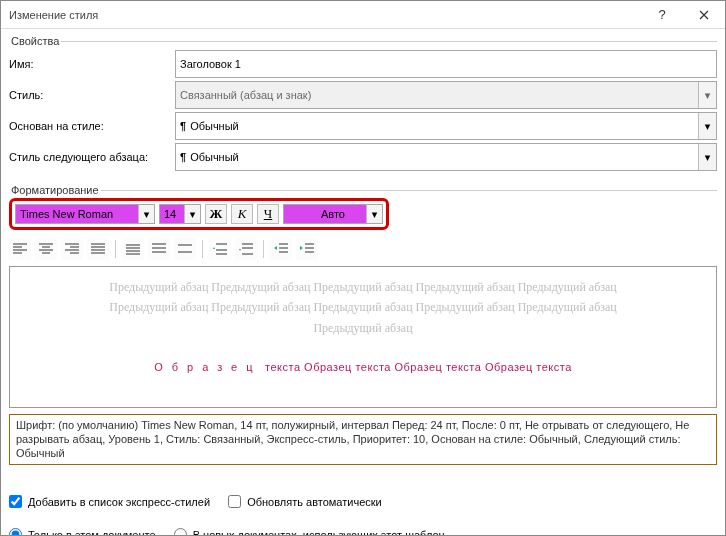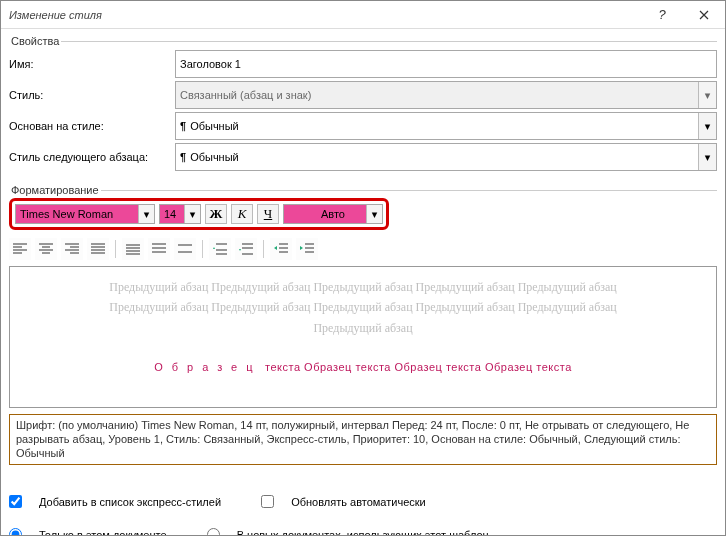--- a/index.html
+++ b/index.html
@@ -1,50 +1,50 @@
 <!DOCTYPE html>
 <html><head>
 <meta charset="utf-8">
 <style>
   * { box-sizing: border-box; margin: 0; padding: 0; font-family: "Segoe UI", Tahoma, sans-serif; font-size: 11px; }
   body { background: #fff; width: 726px; height: 536px; overflow: hidden; border: 1px solid #888; }
-  .titlebar { height: 28px; background: #fff; display: flex; align-items: center; padding-left: 8px; color: #444; border-bottom: 1px solid #ddd; font-style: italic; }
+  .titlebar { height: 28px; background: #fff; display: flex; align-items: center; padding-left: 8px; color: #444; border-bottom: 1px solid #ddd; }
   .titlebar .spacer { flex: 1; }
   .tb-btn { width: 42px; height: 28px; display: flex; align-items: center; justify-content: center; color: #333; font-size: 13px; }
   .content { padding: 4px 8px 8px 8px; }
   fieldset { border: 1px solid #ccc; border-left: none; border-right: none; border-bottom: none; margin: 2px 0 6px 0; padding: 0 0 4px 0; }
   legend { color: #333; padding: 0 2px; }
   .row { display: flex; align-items: center; margin: 3px 0; }
   .lbl { width: 166px; color: #000; }
   .combo { flex: 1; height: 28px; border: 1px solid #a8a8a8; background: #fff; display: flex; align-items: center; padding: 0 4px; position: relative; }
   .combo.disabled { background: #f0f0f0; color: #6a6a6a; }
   .combo .dd { position: absolute; right: 0; top: 0; bottom: 0; width: 18px; border-left: 1px solid #bbb; display: flex; align-items: center; justify-content: center; background: #f4f4f4; }
   .pilcrow { font-weight: bold; margin-right: 4px; }
   .fmt-area { position: relative; }
   .redbox { border: 3px solid #d40000; border-radius: 6px; padding: 3px; display: inline-flex; align-items: center; gap: 4px; margin: 2px 0 6px 0; }
-  .minicombo { height: 20px; border: 1px solid #a8a8a8; display: flex; align-items: center; padding: 0 4px; position: relative; background: #ec4899; }
+  .minicombo { height: 20px; border: 1px solid #a8a8a8; display: flex; align-items: center; padding: 0 4px; position: relative; background: #d946ef; }
   .minicombo .dd { position: absolute; right: 0; top: 0; bottom: 0; width: 16px; border-left: 1px solid #bbb; display: flex; align-items: center; justify-content: center; background: #f4f4f4; }
   .font-combo { width: 140px; }
   .size-combo { width: 42px; }
   .color-combo { width: 100px; text-align: center; justify-content: center; }
   .fmtbtn { width: 22px; height: 20px; border: 1px solid #bbb; background: #f4f4f4; display: flex; align-items: center; justify-content: center; font-family: "Times New Roman", serif; font-size: 13px; }
   .fmtbtn.bold { font-weight: bold; }
   .fmtbtn.italic { font-style: italic; }
   .fmtbtn.under { text-decoration: underline; }
   .toolbar2 { display: flex; align-items: center; gap: 4px; padding: 2px 0; margin-bottom: 4px; }
   .tbicon { width: 22px; height: 22px; display: flex; align-items: center; justify-content: center; background: #fcfcfc; border: 1px solid transparent; }
   .sep { width: 1px; height: 18px; background: #ccc; margin: 0 2px; }
   svg { display: block; }
   .preview { border: 1px solid #999; height: 142px; overflow: hidden; padding: 10px 12px; background: #fff; text-align: center; }
   .prev-para { color: #bfbfbf; font-family: "Times New Roman", serif; font-size: 12px; line-height: 1.7; }
   .sample { color: #be185d; font-family: "Times New Roman", serif; font-size: 19px; font-weight: normal; margin-top: 16px; white-space: nowrap; letter-spacing: 0.5px; }
   .sample .spaced { letter-spacing: 9px; }
   .descbox { border: 1px solid #a16207; background: #fff; padding: 4px 6px; margin: 6px 0; color: #333; line-height: 1.25; }
   .checks { margin: 8px 0; }
-  .checkrow { display: flex; align-items: center; gap: 17px; margin: 20px 0; }
+  .checkrow { display: flex; align-items: center; gap: 6px; margin: 20px 0; }
   .checkrow input { margin: 0; }
   .divider { border-top: 1px solid #ddd; margin: 6px -8px; }
   .bottombar { display: flex; align-items: center; padding: 0 0 0 0; margin-top: 4px; }
   .formatbtn { height: 22px; border: 1px solid #adadad; background: #e1e1e1; padding: 0 8px; display: flex; align-items: center; gap: 13px; }
   .formatbtn .arrow { font-size: 8px; }
   .bottombar .spacer { flex: 1; }
   .pushbtn { height: 16px; width: 80px; border: 1px solid #adadad; background: #e1e1e1; text-align: center; display: flex; align-items: center; justify-content: center; margin-left: 8px; }
   .pushbtn.default { border: 1px solid #0078d7; }
 </style>
 </head>

